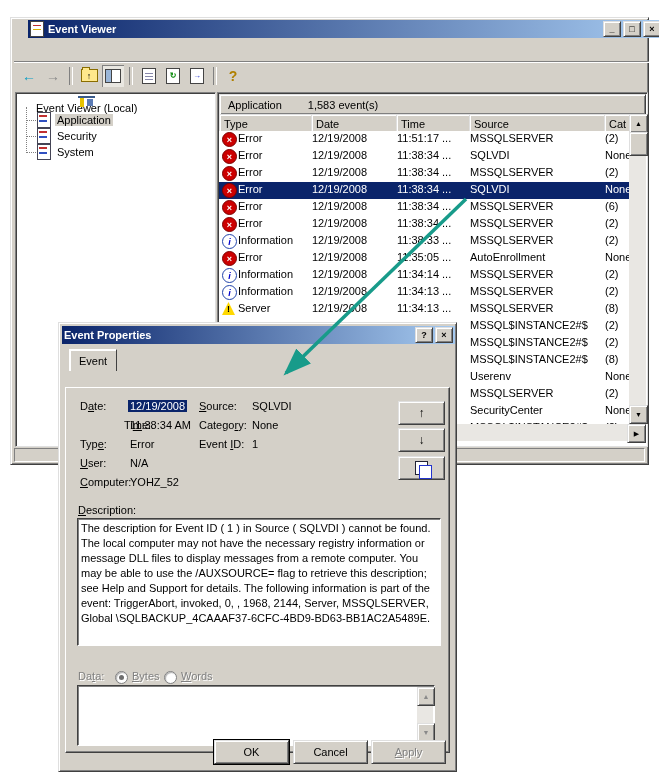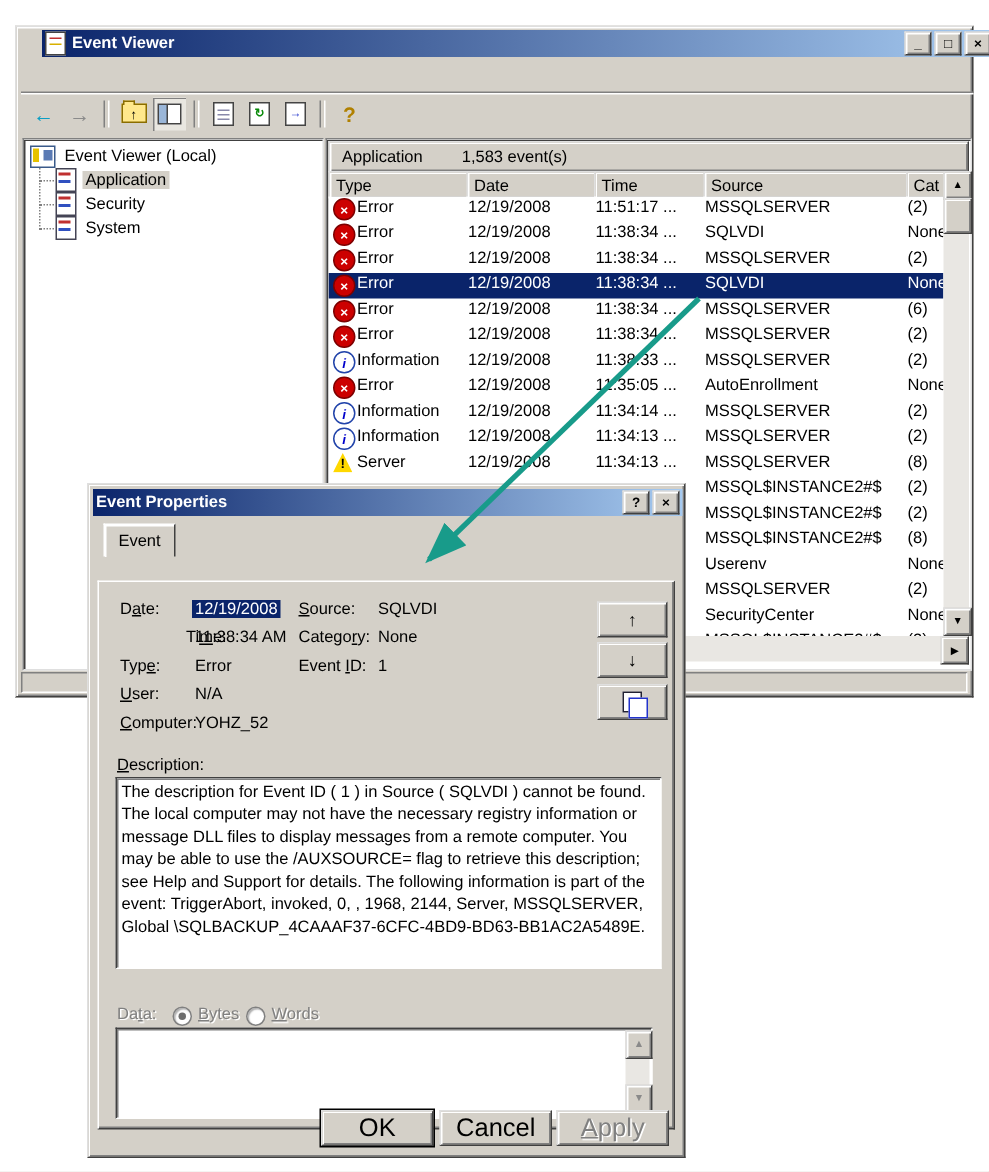--- a/index.html
+++ b/index.html
@@ -94,21 +94,21 @@
     padding:2px 3px;line-height:15px;overflow:hidden;}
   .disabled-text{color:#808080;text-shadow:1px 1px 0 #fff;}
   .radio{position:absolute;width:11px;height:11px;border-radius:50%;background:#fff;
     border:1px solid #808080;box-shadow:inset 1px 1px 1px #b0b0b0;}
   .radio.on::after{content:"";position:absolute;left:3px;top:3px;width:5px;height:5px;
     border-radius:50%;background:#6e6e6e;}
   #data-box{left:17px;top:343px;width:356px;height:59px;background:#fff;border:1px solid;
     border-color:#404040 #fff #fff #404040;box-shadow:inset 1px 1px 0 #808080;}
   #data-vsb{position:absolute;right:1px;top:1px;width:16px;height:55px;background:#e9e7e3;}
   .gray-glyph{color:#8a8a8a;}
-  .bottom-btn{position:absolute;top:417px;width:73px;height:22px;font-size:17px;}
+  .bottom-btn{position:absolute;top:417px;width:73px;height:22px;font-size:11px;}
   .default-btn{outline:1px solid #000;}
   #annot-arrow{left:0;top:0;z-index:30;pointer-events:none;}
 </style>
 </head>
 <body>
 
 <div id="main-window" class="abs raised">
   <div class="abs titlebar" id="mw-title" style="left:17px;top:2px;width:631px;height:18px;">
     <span class="mini-doc" style="margin-right:4px;">
         <i style="top:3px;background:#c03030;"></i>
@@ -156,21 +156,21 @@
     <span class="tb">
         <span style="color:#b08000;font-weight:bold;font-size:14px;">?</span>
       </span>
   </div>
 
   <div id="tree-panel" class="abs">
     <div class="dotv" style="left:10px;top:14px;height:46px;"></div>
     <div class="doth" style="left:10px;width:10px;top:27px;"></div>
     <div class="doth" style="left:10px;width:10px;top:43px;"></div>
     <div class="doth" style="left:10px;width:10px;top:59px;"></div>
-    <div class="titem" style="left:4px;top:3px;">
+    <div class="titem" style="left:18px;top:3px;flex-direction:column;">
       <span class="root-icon"></span>
       <span class="tlabel">Event Viewer (Local)</span>
     </div>
     <div class="titem" style="left:21px;top:19px;">
       <span class="logbook"></span>
       <span class="tlabel tsel">Application</span>
     </div>
     <div class="titem" style="left:21px;top:35px;">
       <span class="logbook"></span>
       <span class="tlabel">Security</span>

